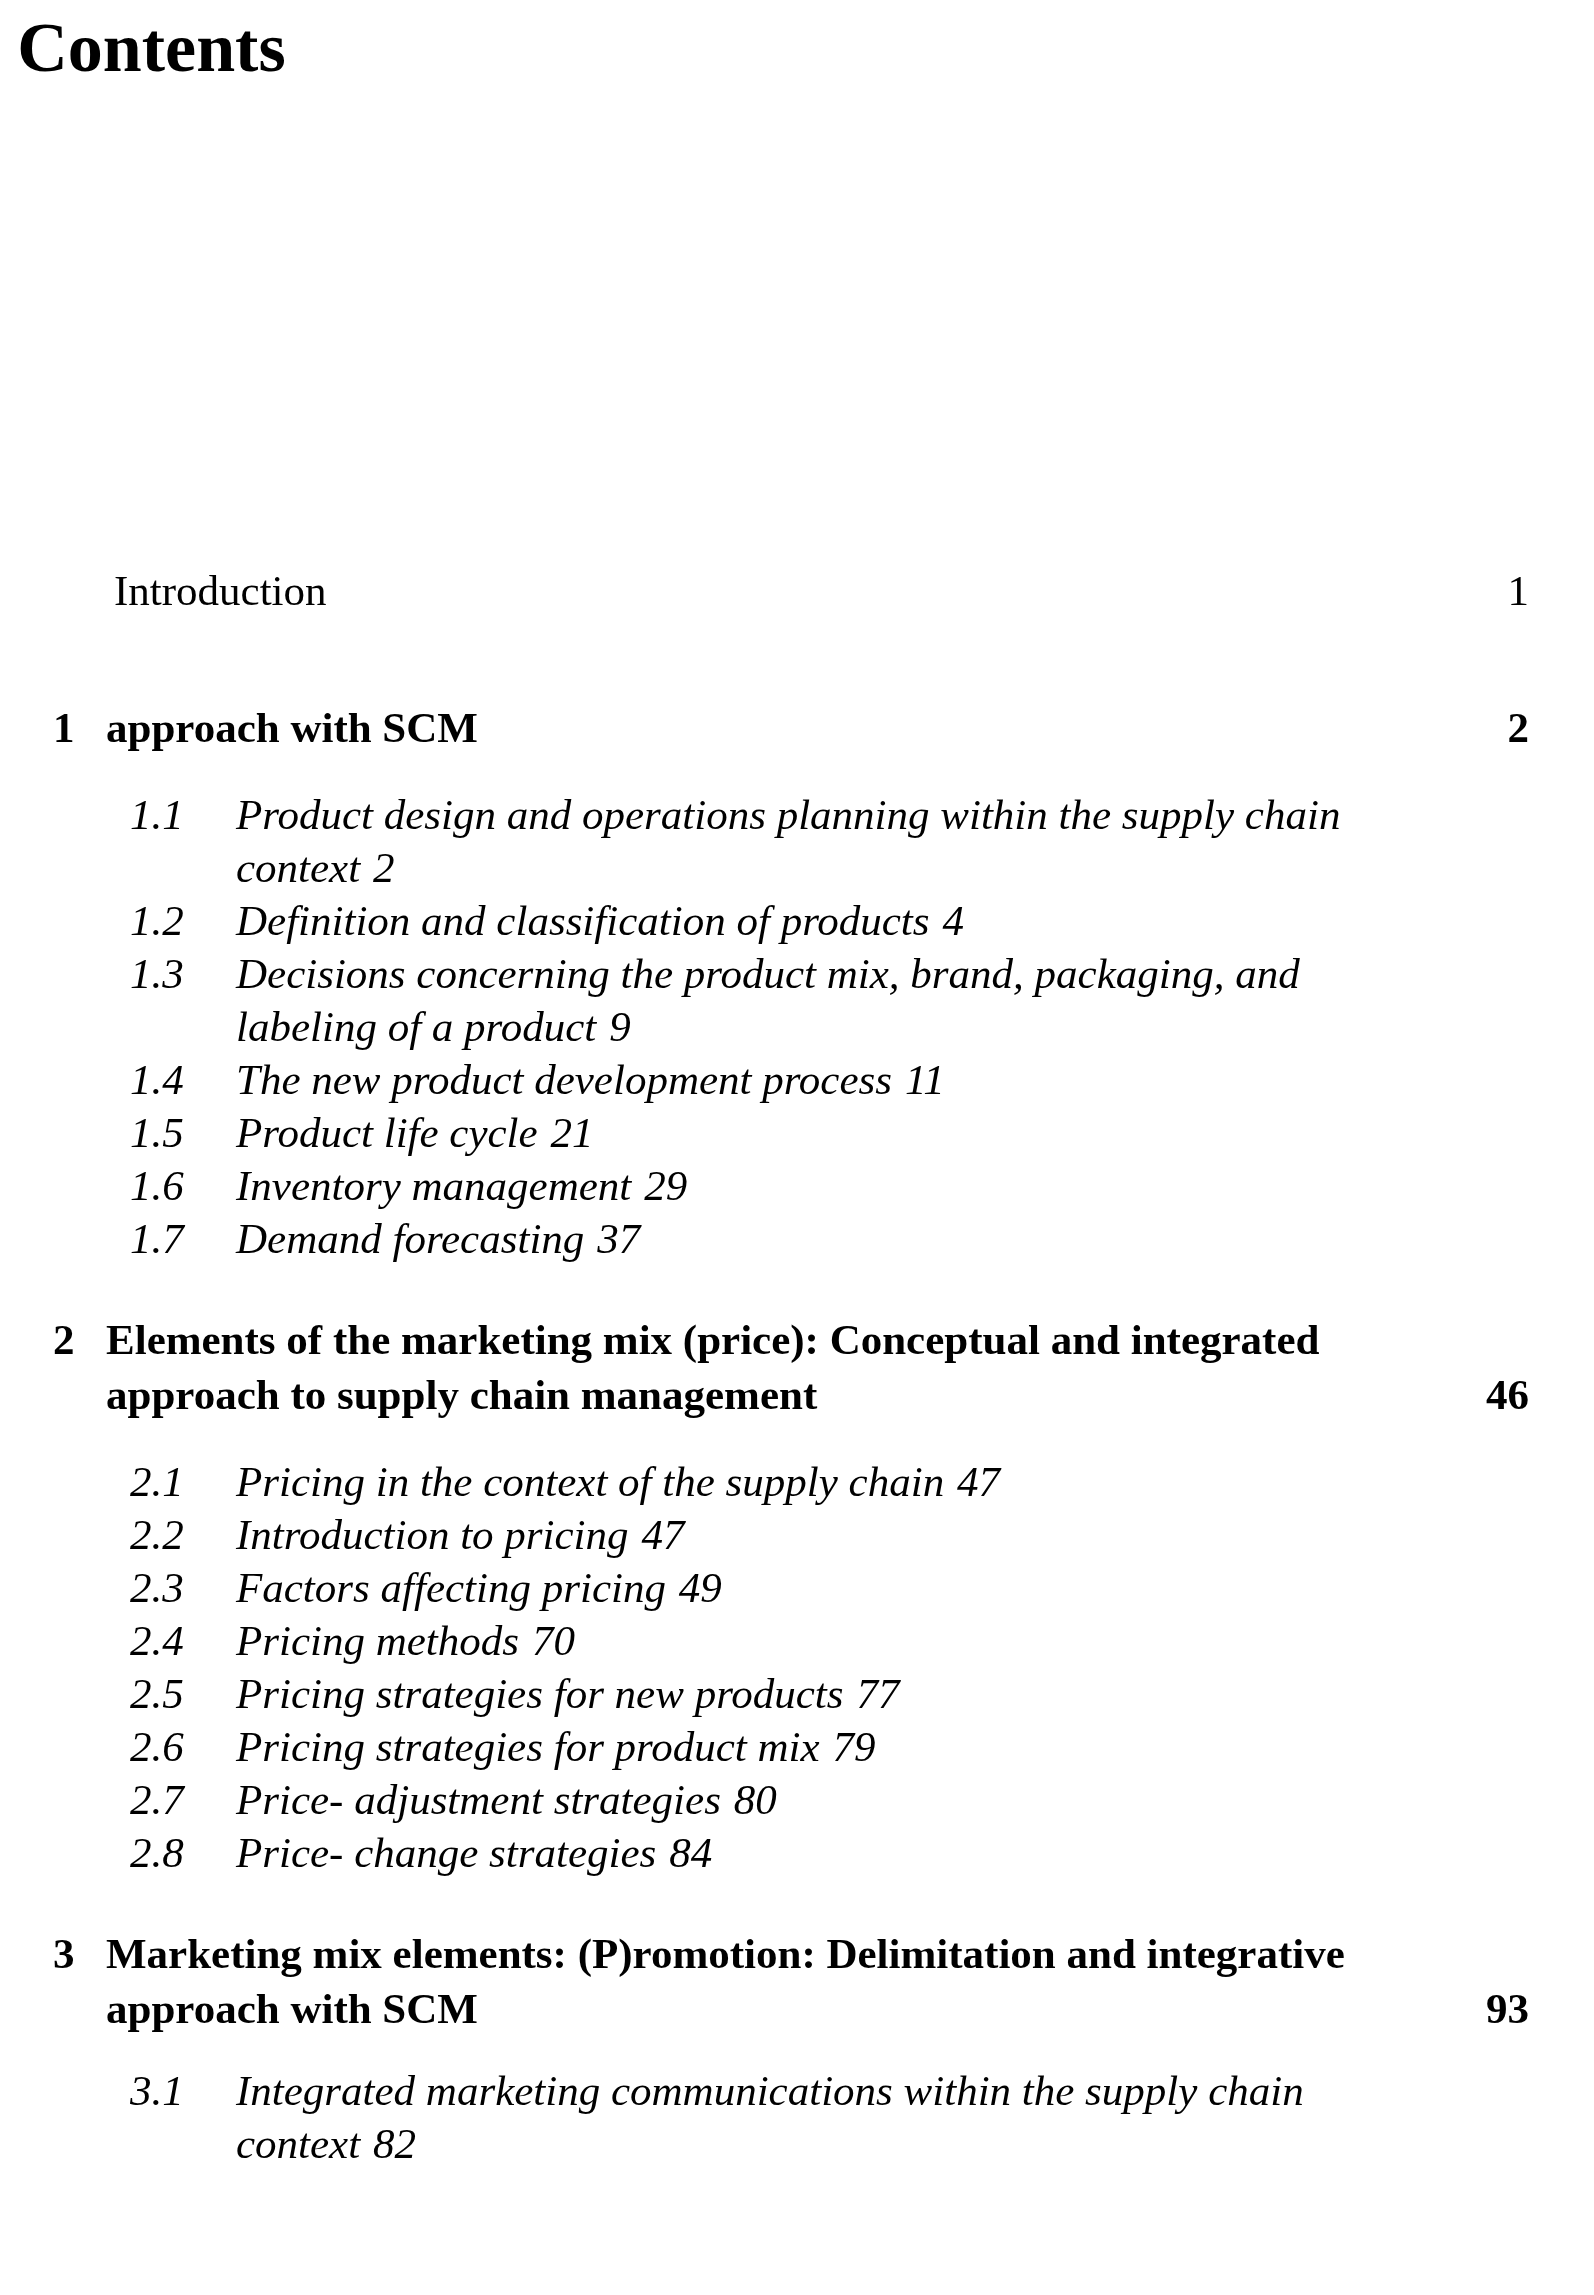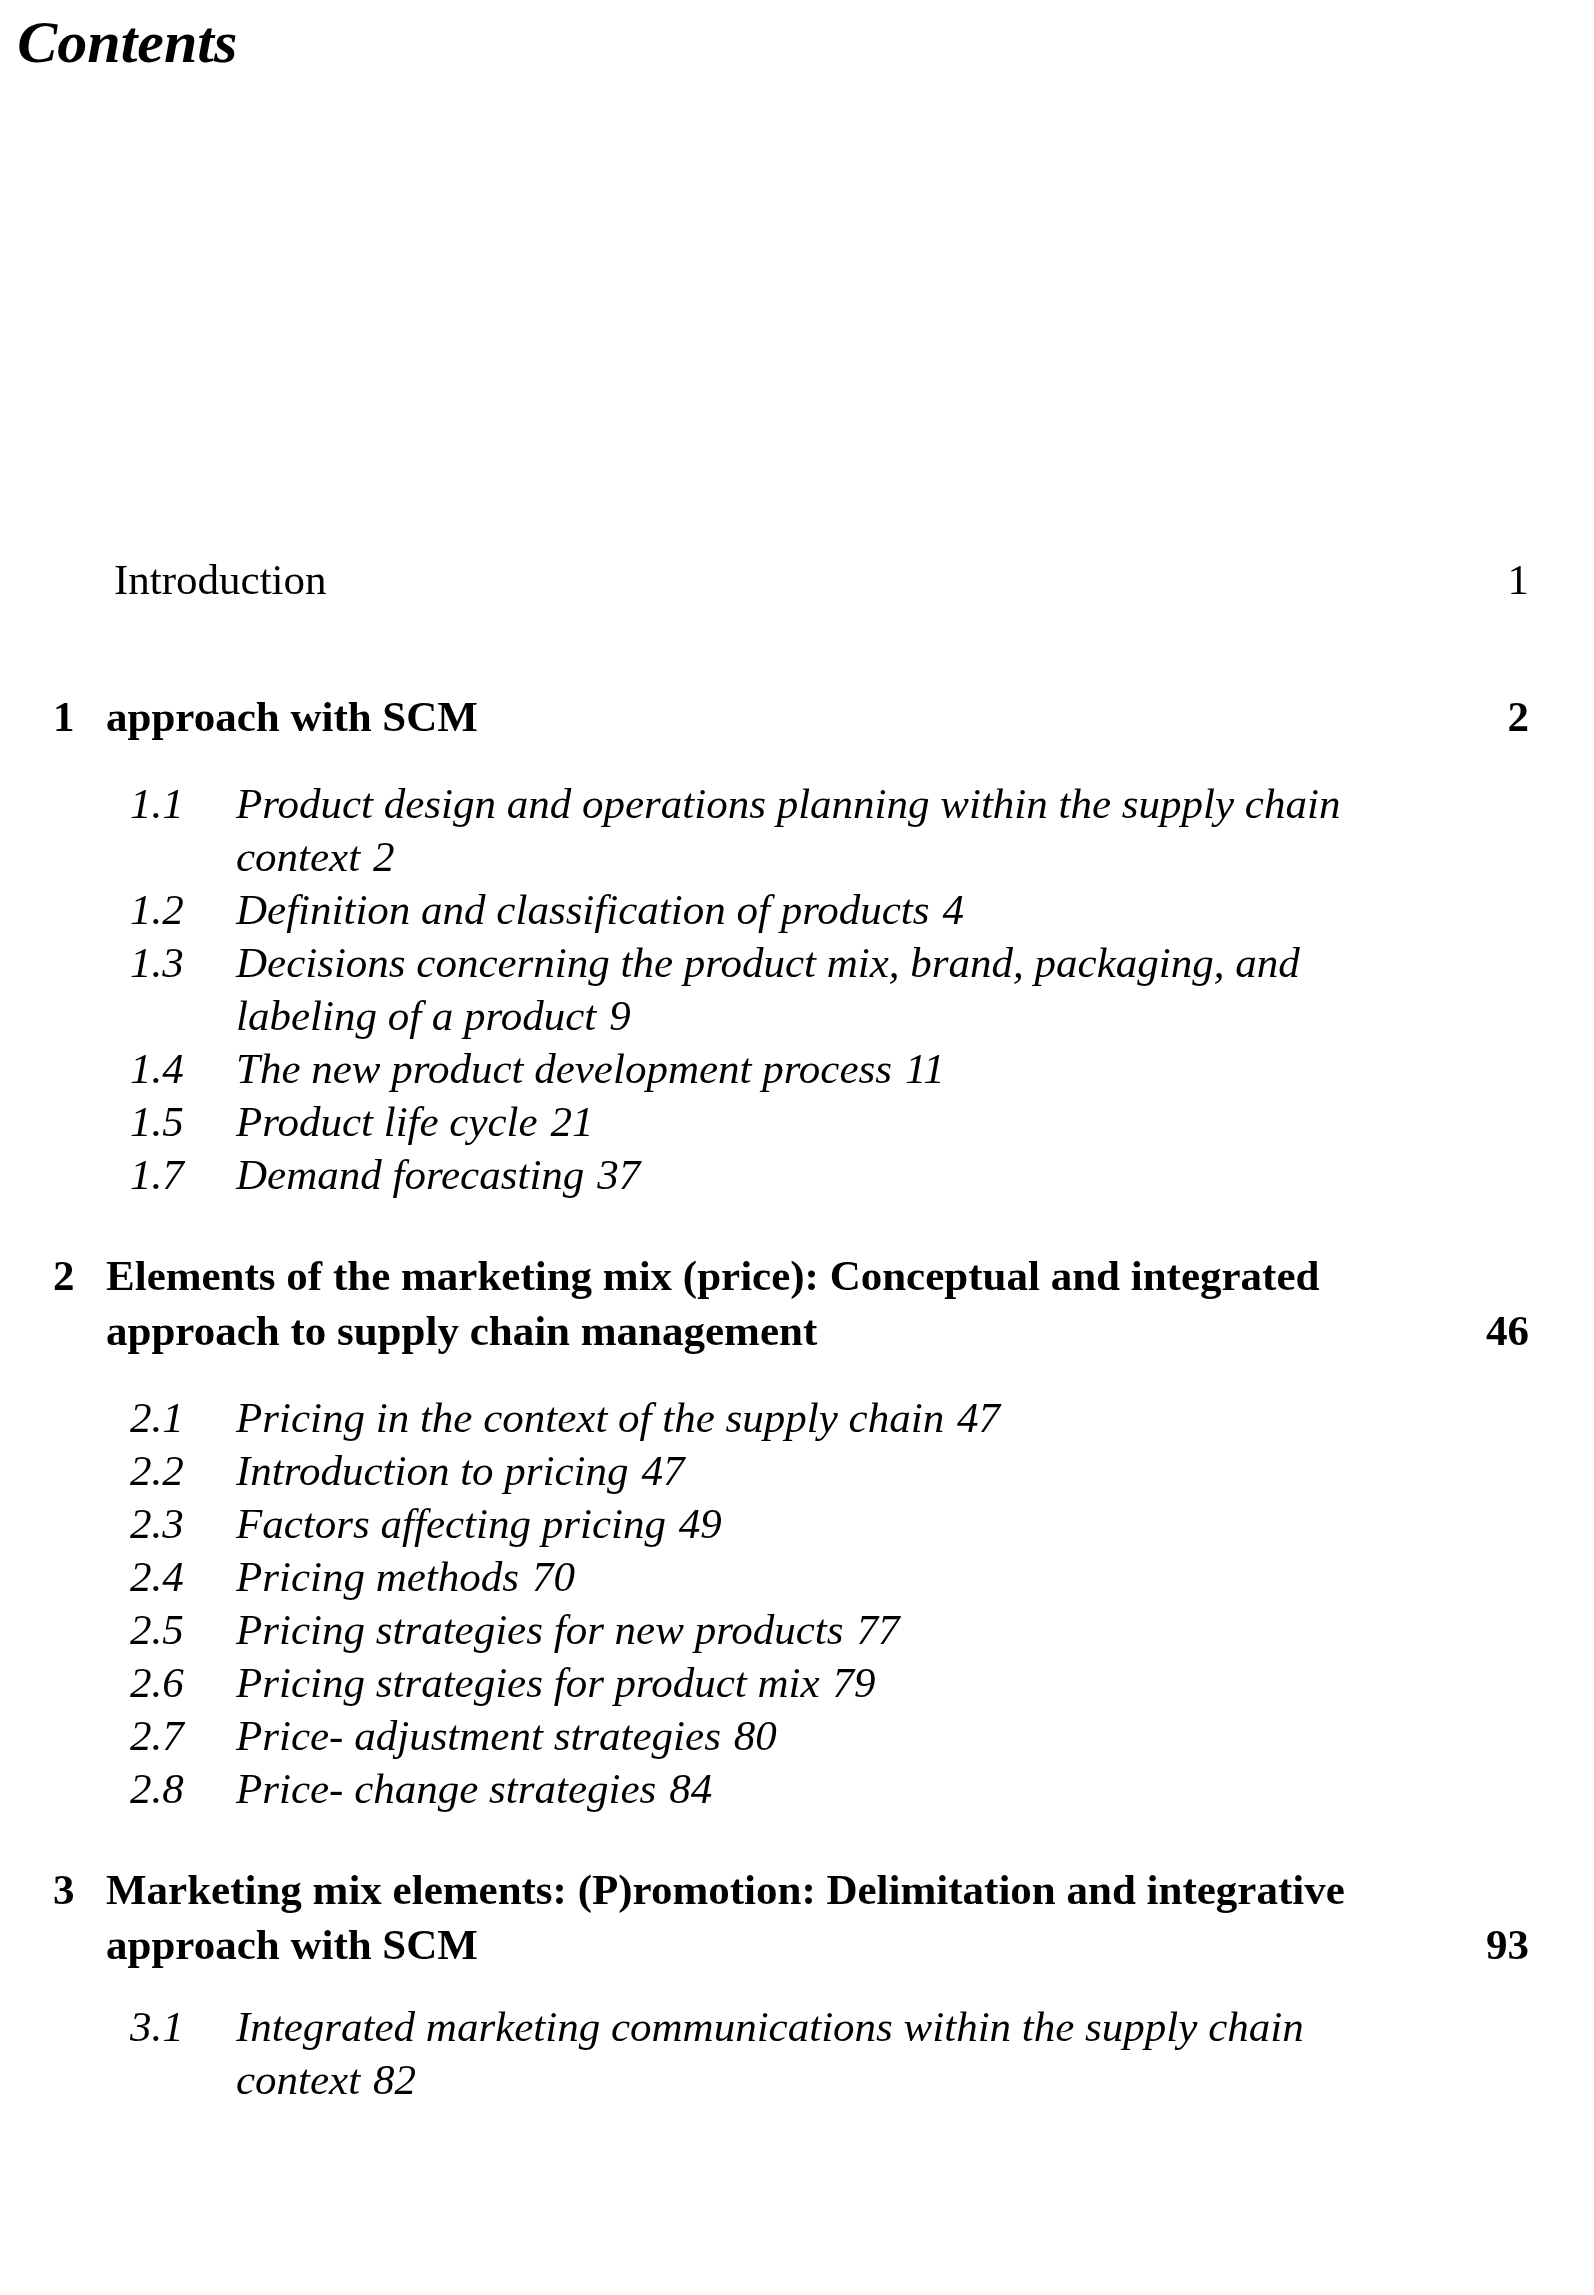--- a/index.html
+++ b/index.html
@@ -6,25 +6,24 @@
   body {
     width: 1594px;
     height: 2295px;
     background: #ffffff;
     color: #000000;
     font-family: "Liberation Serif", "DejaVu Serif", serif;
     overflow: hidden;
     position: relative;
   }
   .page-title {
-    font-size: 60px;
+    font-size: 70px;
     font-weight: 700;
     line-height: 1.15;
     margin: 7.9px 0 0 17.3px;
-    font-style: italic;
   }
   .intro-row {
     display: flex;
     justify-content: space-between;
     align-items: baseline;
     margin: 476px 65px 0 114px;
     font-size: 43px;
     line-height: 53px;
     white-space: nowrap;
   }
@@ -90,20 +89,24 @@
     </div>
     <div class="sec">
       <span class="sec-num">1.4</span>
       <span class="sec-text"><span>The new product development process</span><span class="sec-page">11</span></span>
     </div>
     <div class="sec">
       <span class="sec-num">1.5</span>
       <span class="sec-text"><span>Product life cycle</span><span class="sec-page">21</span></span>
     </div>
     <div class="sec">
+      <span class="sec-num">1.6</span>
+      <span class="sec-text"><span>Inventory management</span><span class="sec-page">29</span></span>
+    </div>
+    <div class="sec">
       <span class="sec-num">1.7</span>
       <span class="sec-text"><span>Demand forecasting</span><span class="sec-page">37</span></span>
     </div>
   </div>
 
   <div class="chapter">
     <div class="ch-num">2</div>
     <div class="ch-title">
       <div class="ch-line1">Elements of the marketing mix (price): Conceptual and integrated</div>
       <div class="ch-line2">

